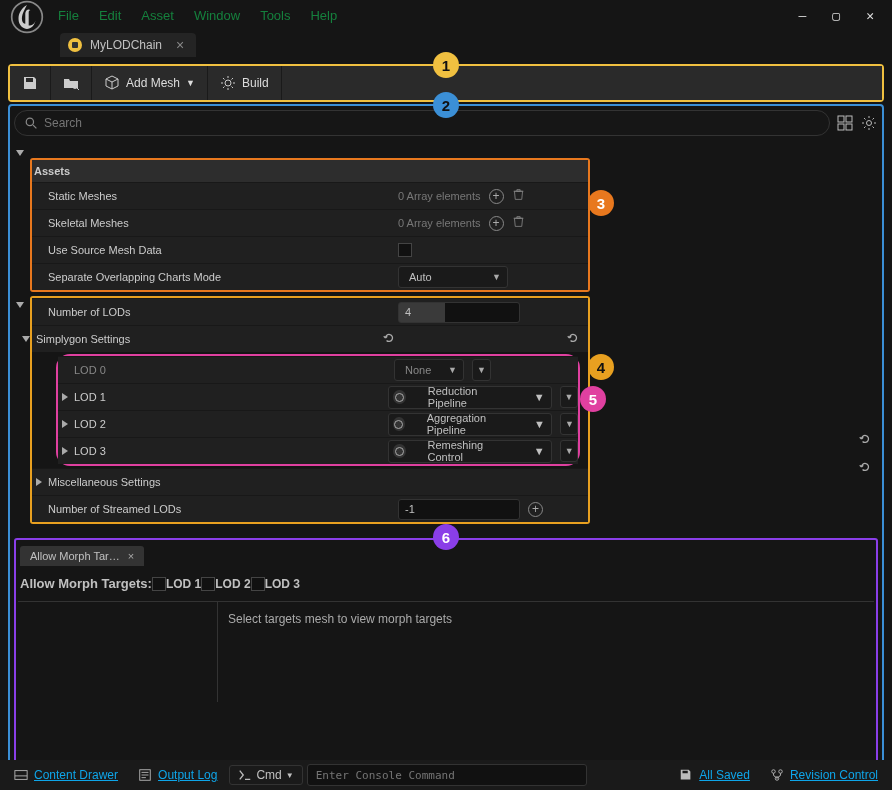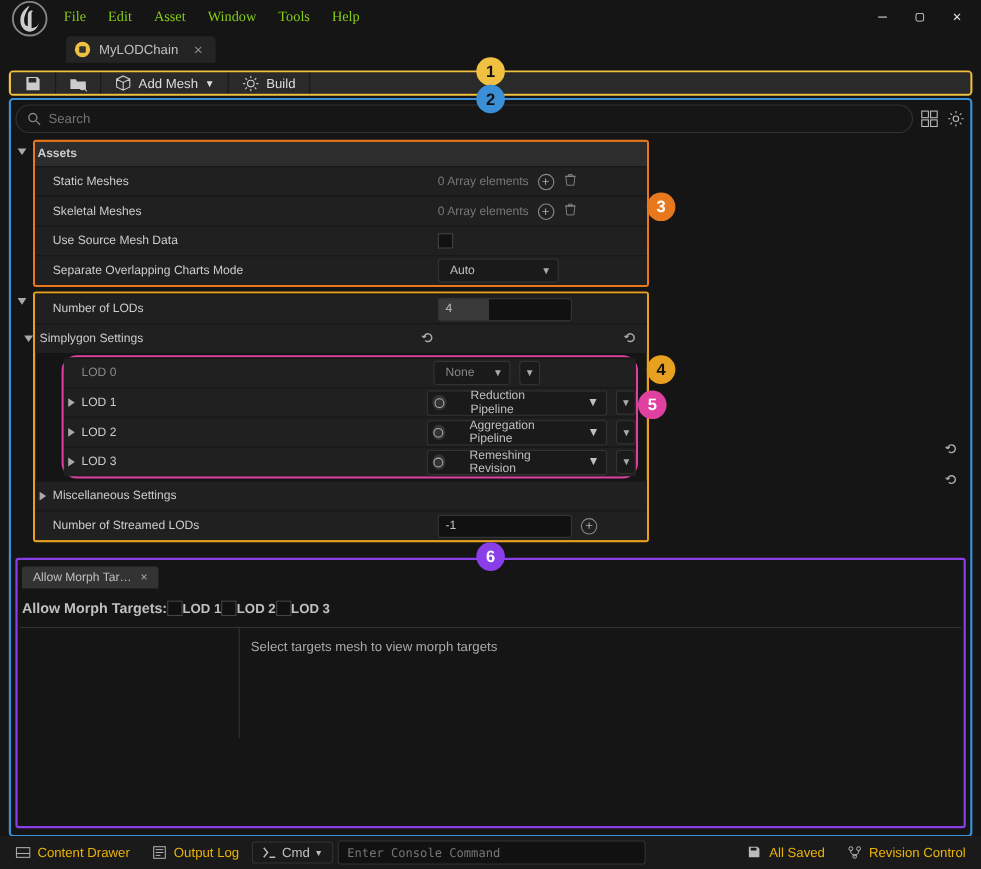--- a/index.html
+++ b/index.html
@@ -3,34 +3,34 @@
 <meta charset="utf-8">
 <style>
 * { margin: 0; padding: 0; box-sizing: border-box; font-family: "Segoe UI", Arial, sans-serif; }
 body { background: #151515; color: #c0c0c0; width: 892px; height: 790px; overflow: hidden; font-size: 12px; user-select: none; }
 
 
 .titlebar { height: 30px; display: flex; align-items: center; padding: 0 4px; }
 .ue-logo { width: 38px; height: 38px; margin: 4px 12px 0 4px; display: flex; align-items: center; justify-content: center; }
 .ue-logo svg { width: 34px; height: 34px; }
 .menu { display: flex; gap: 20px; font-size: 13px; }
-.menu-item { cursor: pointer; color: #84cc16; font-family: Liberation Serif, serif; }
+.menu-item { cursor: pointer; color: #15803d; }
 .win-controls { margin-left: auto; display: flex; gap: 26px; padding-right: 14px; }
 .win-btn { font-size: 13px; color: #ddd; cursor: pointer; font-family: monospace; }
 
 
 .tabrow { display: flex; align-items: center; height: 30px; padding-left: 60px; }
 .tabfile { display: flex; align-items: center; gap: 8px; background: #242424; border-radius: 4px 4px 0 0; padding: 4px 12px 4px 8px; position: relative; }
 .tabfile .dot { width: 14px; height: 14px; border-radius: 50%; background: #f0c040; display: flex; align-items: center; justify-content: center; }
 .tabfile .dot::after { content: ""; width: 6px; height: 6px; background: #333; border-radius: 1px; }
 .tab-close { color: #888; font-size: 14px; margin-left: 6px; cursor: pointer; }
 
 
 .toolbar-wrap { margin: 4px 8px 0 8px; border: 2px solid #f0c040; border-radius: 4px; position: relative; }
-.toolbar { display: flex; align-items: center; height: 19px; background: #2a2a2a; }
+.toolbar { display: flex; align-items: center; height: 34px; background: #2a2a2a; }
 .tbtn { display: flex; align-items: center; gap: 6px; padding: 0 12px; height: 100%; border-right: 1px solid #1a1a1a; cursor: pointer; color: #ddd; }
 .tbtn svg { width: 16px; height: 16px; }
 
 
 .badge { position: absolute; width: 26px; height: 26px; border-radius: 50%; display: flex; align-items: center; justify-content: center; font-weight: bold; font-size: 15px; color: #111; z-index: 10; }
 .badge.yellow { background: #f0c040; }
 .badge.blue { background: #3b8fd6; }
 .badge.orange { background: #e8781e; color: #fff; }
 .badge.pink { background: #e040a0; color: #fff; }
 .badge.purple { background: #8a3ee8; color: #fff; }
@@ -86,21 +86,21 @@
 .morph-tab { background: #333; padding: 4px 10px; display: flex; align-items: center; gap: 8px; border-radius: 3px 3px 0 0; font-size: 11px; }
 .morph-row { display: flex; align-items: center; padding: 10px 4px; font-size: 12px; }
 .morph-check { width: 14px; height: 14px; background: #111; border: 1px solid #444; }
 .morph-label { font-weight: bold; font-size: 13px; }
 .morph-body { display: flex; border-top: 1px solid #333; margin: 0 2px; }
 .morph-left { width: 200px; height: 100px; border-right: 1px solid #333; }
 .morph-right { padding: 10px; color: #aaa; font-size: 12px; }
 
 
 .statusbar { position: absolute; bottom: 0; left: 0; right: 0; height: 30px; display: flex; align-items: center; background: #1a1a1a; padding: 0 6px; gap: 4px; font-size: 12px; }
-.sbtn { display: flex; align-items: flex-start; gap: 6px; padding: 3px 8px; cursor: pointer; color: #eab308; }
+.sbtn { display: flex; align-items: flex-start; gap: 6px; padding: 3px 8px; cursor: pointer; color: #0ea5e9; text-decoration: underline; }
 .sbtn svg { width: 14px; height: 14px; fill: #bbb; }
 .cmd-dd { display: flex; align-items: center; gap: 4px; background: #1a1a1a; border: 1px solid #333; padding: 2px 8px; border-radius: 3px; }
 .cmd-in { background: #111; border: 1px solid #333; border-radius: 3px; height: 22px; width: 280px; padding: 0 8px; color: #666; font-family: monospace; font-size: 11px; }
 .spacer { flex: 1; }
 </style>
 </head>
 <body>
 
 <div class="titlebar">
   <div class="ue-logo">
@@ -188,21 +188,21 @@
           <circle cx="8" cy="8" r="2.5" fill="none" stroke="#bbb"></circle>
           <path stroke="#bbb" fill="none" d="M8 1v2M8 13v2M1 8h2M13 8h2M3 3l1.5 1.5M11.5 11.5L13 13M3 13l1.5-1.5M11.5 4.5L13 3"></path>
         </svg>
     </div>
   </div>
 
   <div class="panel">
 
     <div style="display:flex;align-items:flex-start;">
       <span class="tri down" style="margin:8px 0 0 4px;"></span>
-      <div class="section-box orange-box" style="flex:0 0 560px;">
+      <div class="section-box orange-box" style="flex:0 0 560px;margin-top:16px;">
         <div class="sec-header">
           <span>Assets</span>
         </div>
         <div class="row">
           <span class="label">Static Meshes</span>
           <div class="val">
             <span class="grey">0 Array elements</span>
             <span class="plus-circ">+</span>
             <span class="trash"><svg viewBox="0 0 16 16">
                   <path d="M3 4h10l-1 10H4L3 4zm3-2h4v2H6V2zM2 4h12" stroke="#888" fill="none"></path>
@@ -304,21 +304,21 @@
                   <span class="chev">▼</span>
                 </div>
             </div>
           </div>
           <div class="row">
             <span class="tri right" style="margin-left:-12px;margin-right:6px;"></span>
             <span class="label" style="flex-basis:314px;">LOD 3</span>
             <div class="val">
               <div class="pipe">
                 <span class="pic"></span>
-                <span>Remeshing Revision</span>
+                <span>Remeshing Control</span>
                 <span class="chev">▼</span>
               </div>
               <div class="dd small">
                   <span class="chev">▼</span>
                 </div>
             </div>
           </div>
           <div class="badge pink" style="top:30px;right:-28px;">5</div>
         </div>
 

